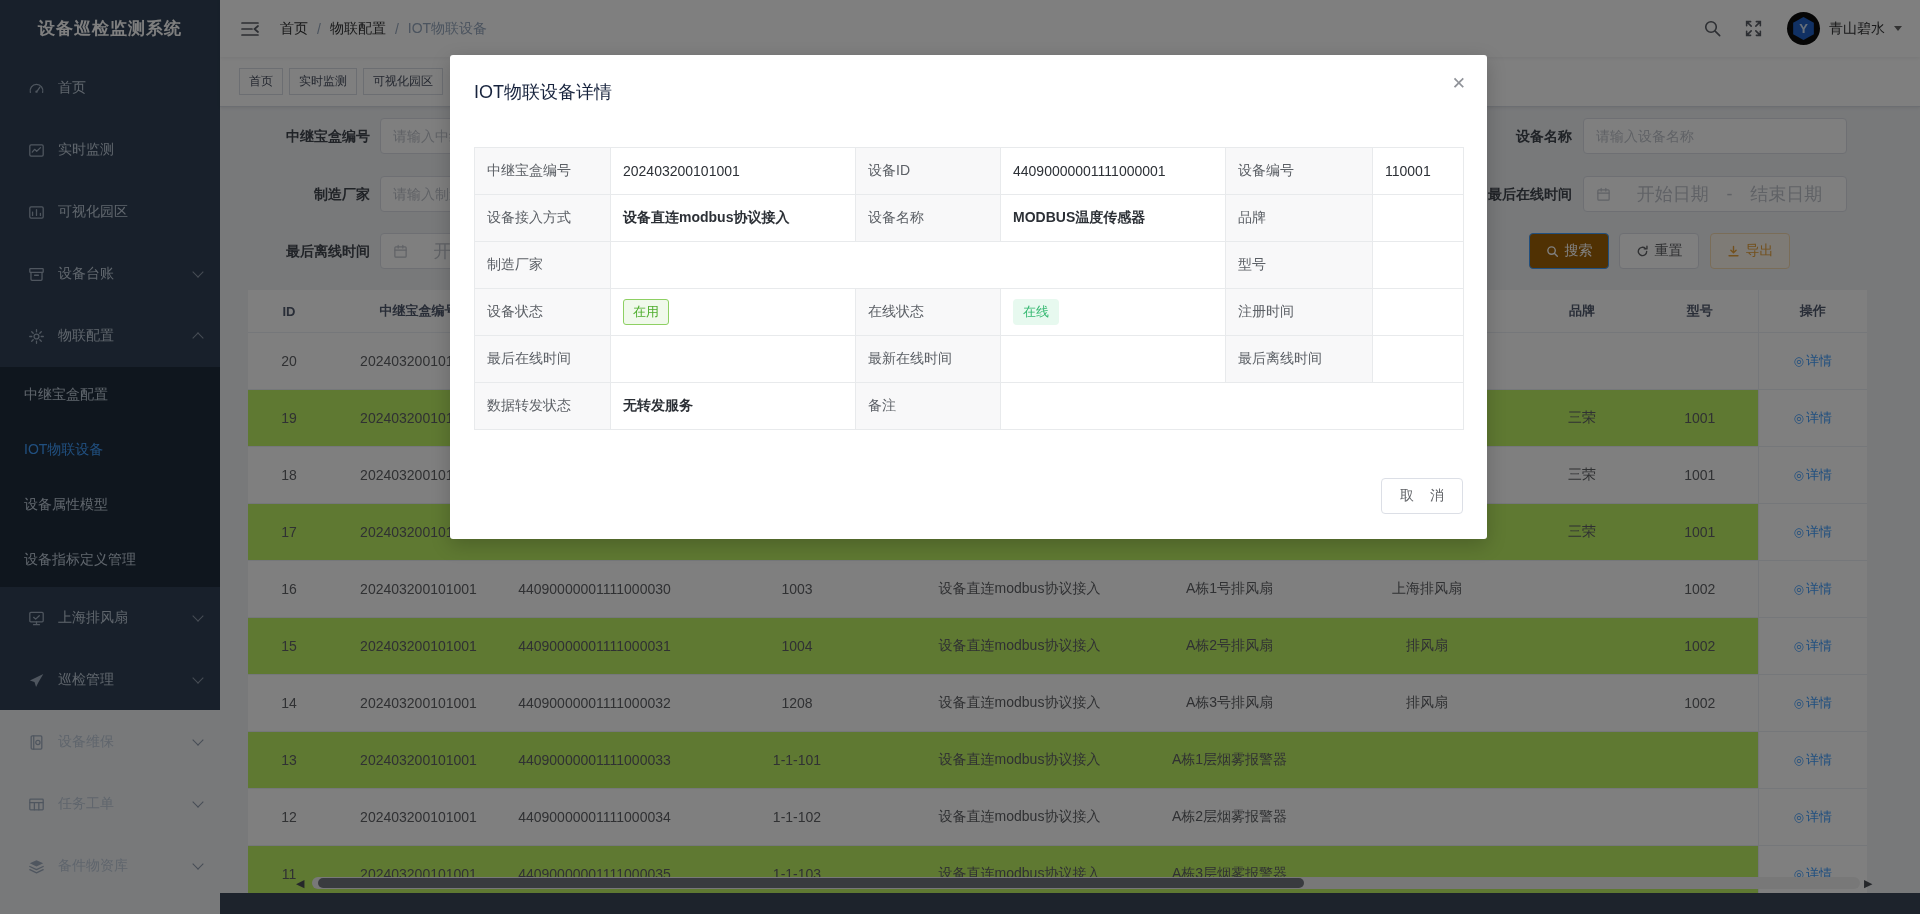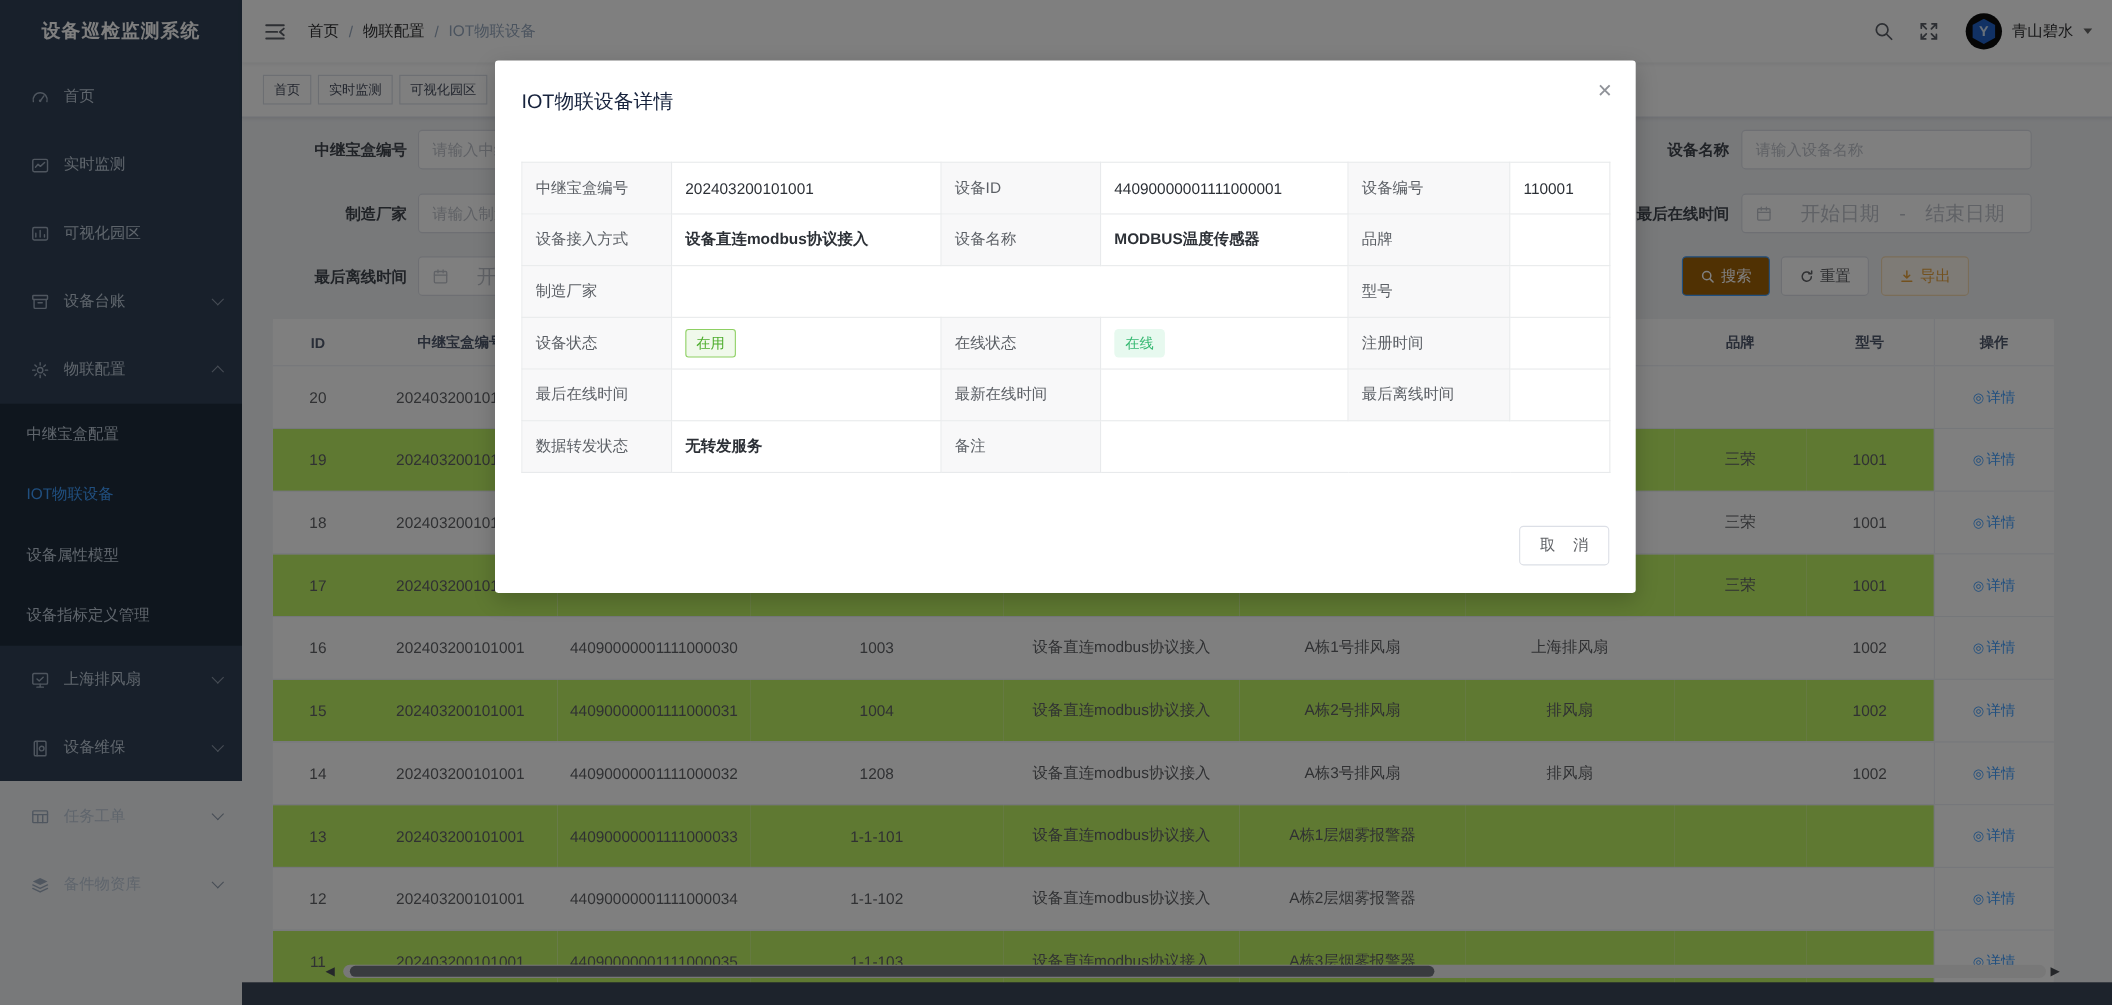--- a/index.html
+++ b/index.html
@@ -140,20 +140,29 @@
           <div class="s-subitem">设备指标定义管理</div>
         </div>
         <div class="s-item">
           <span class="s-ico">
             <svg viewBox="0 0 16 16">
               <rect x="1.7" y="2.2" width="12.6" height="9" rx="1"></rect>
               <path d="M8 11.2v2.2M5.2 13.8h5.6M5.3 6.9l1.9 1.7 3.4-3.2"></path>
             </svg>
           </span>
           <span class="s-label">上海排风扇</span>
+          <span class="chev "></span>
+        </div>
+        <div class="s-item">
+          <span class="s-ico">
+            <svg viewBox="0 0 16 16">
+              <path d="M14.4 1.8L1.8 8l4.3 1.5L7.6 14l2.1-4.2 4.7-8z" fill="currentColor" stroke="none"></path>
+            </svg>
+          </span>
+          <span class="s-label">巡检管理</span>
           <span class="chev "></span>
         </div>
         <div class="s-item">
           <span class="s-ico">
             <svg viewBox="0 0 16 16">
               <rect x="3" y="1.8" width="10" height="12.4" rx="1"></rect>
               <path d="M5.4 1.8v12.4"></path>
               <circle cx="9.3" cy="8" r="2"></circle>
             </svg>
           </span>

